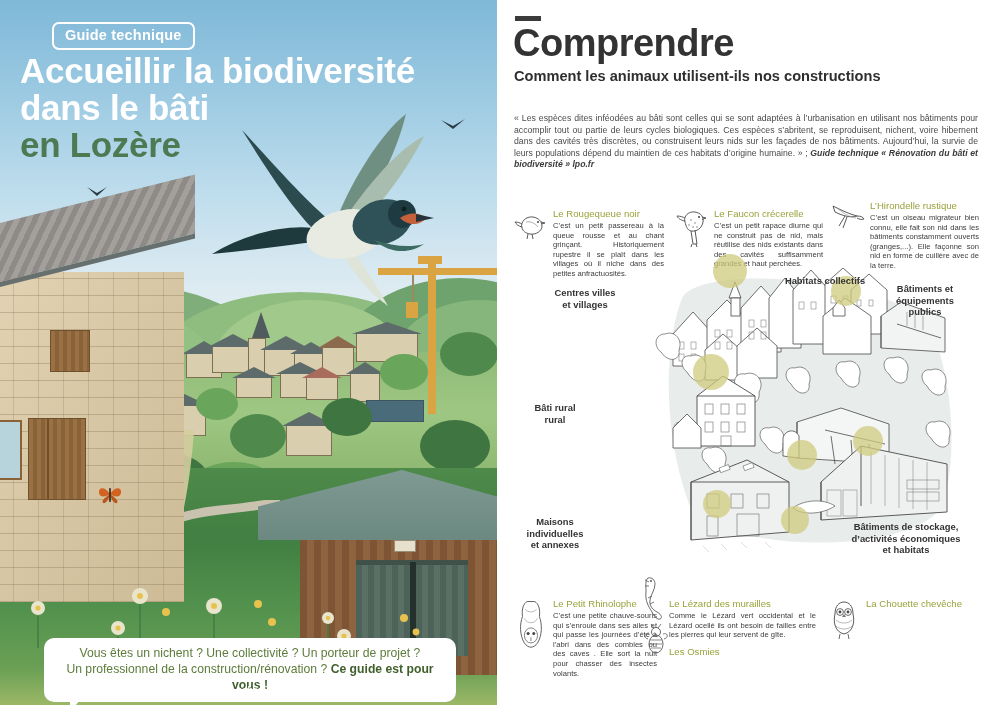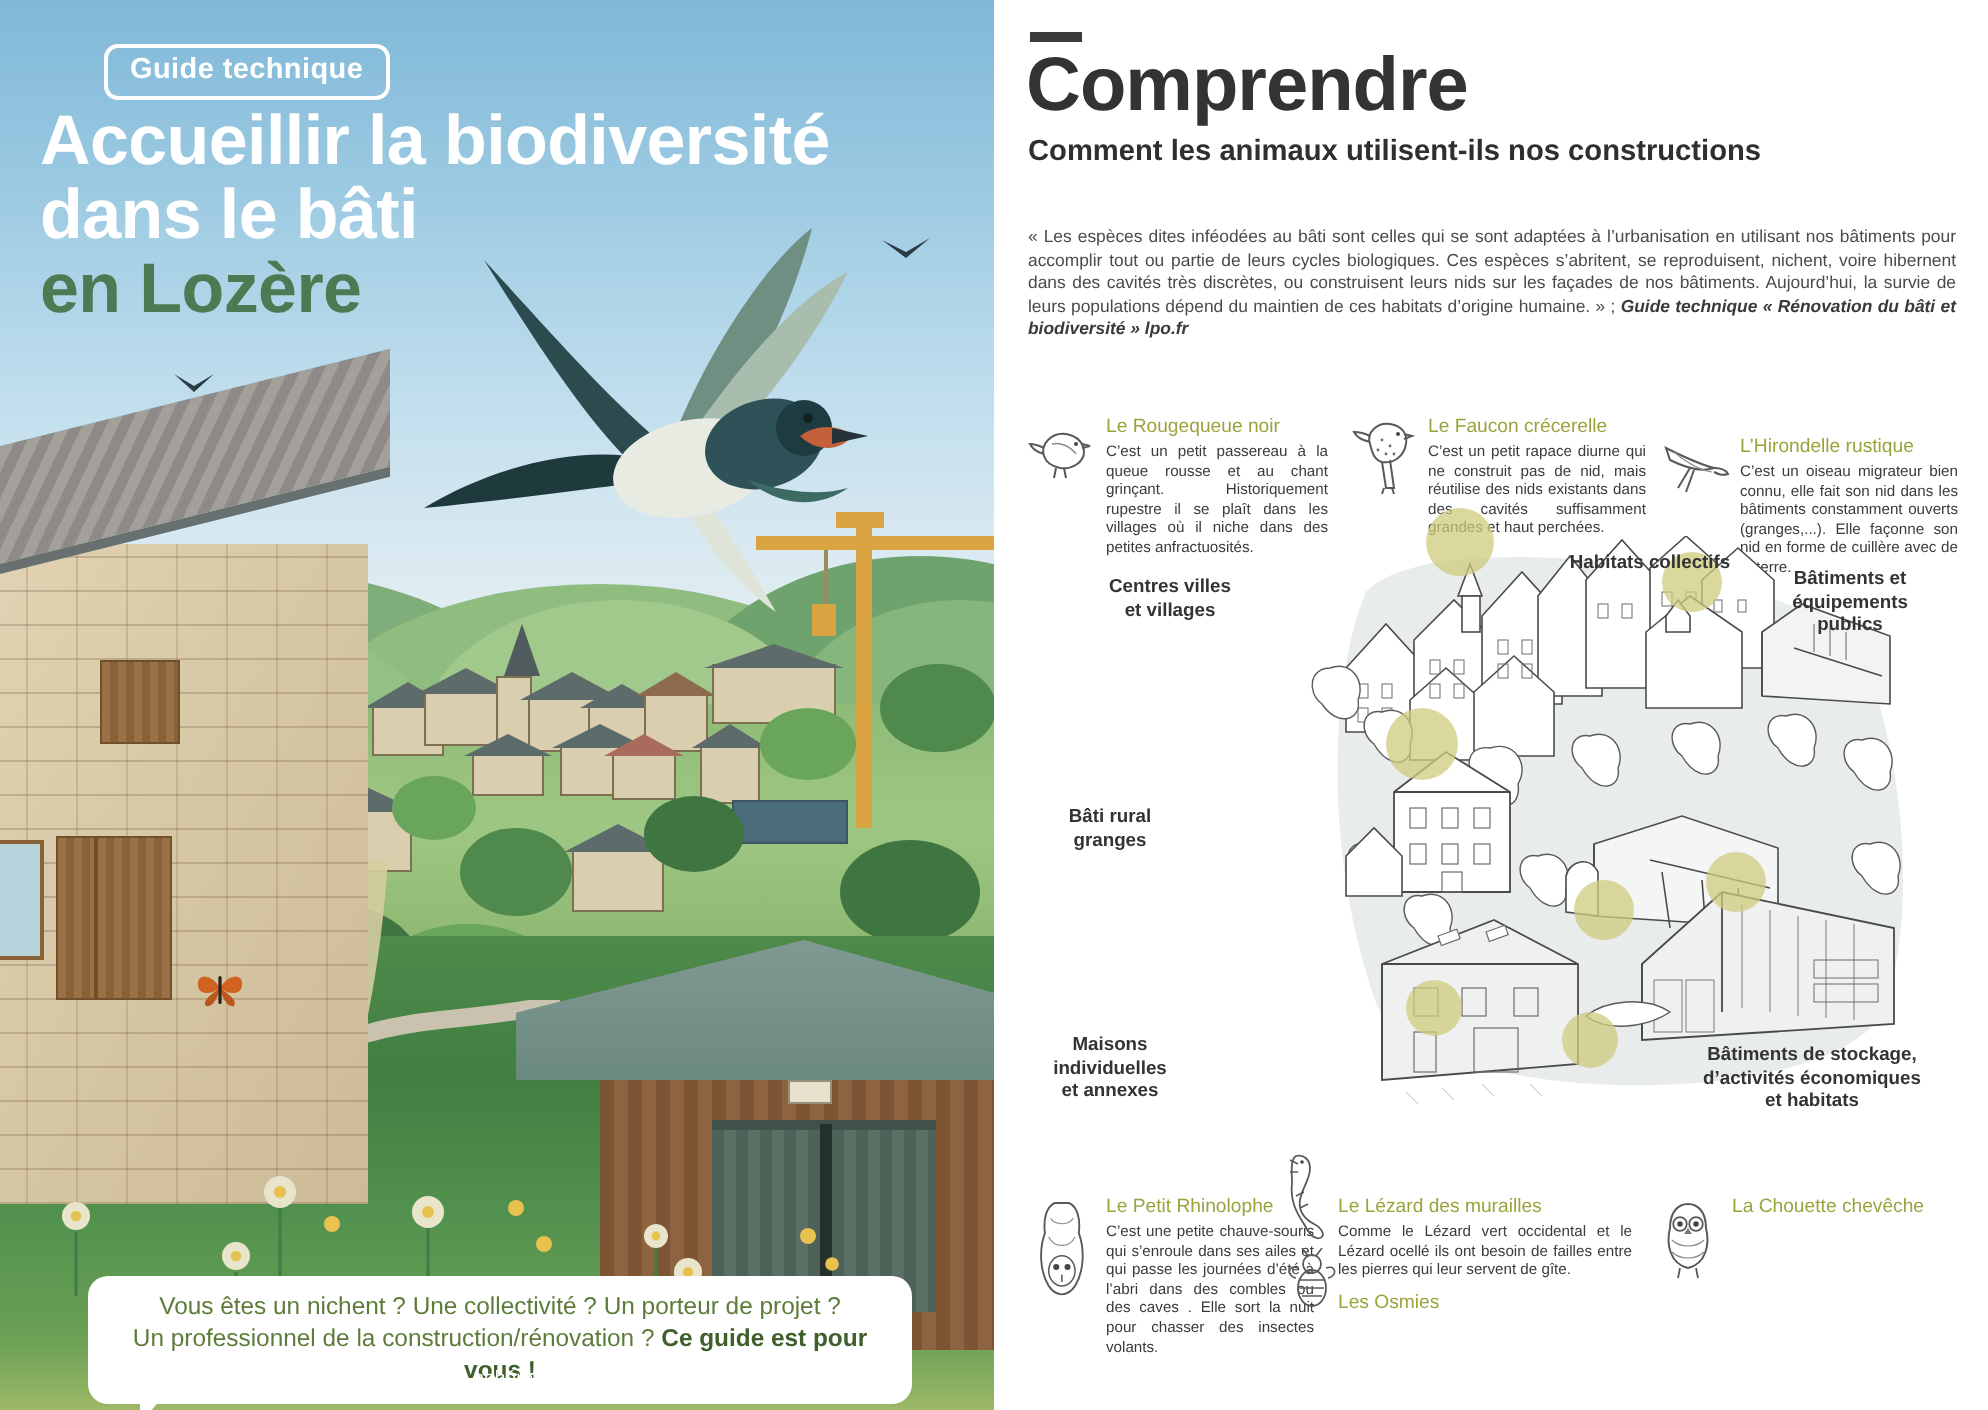--- a/index.html
+++ b/index.html
@@ -403,21 +403,21 @@
               <circle cx="18" cy="19" r=".7"></circle>
             </g>
         </svg>
       </div>
       <div class="sp-txt">
         <div class="sp-name">Le Faucon crécerelle</div>
         <div class="sp-body">C’est un petit rapace diurne qui ne construit pas de nid, mais réutilise des nids existants dans des cavités suffisamment grandes et haut perchées.</div>
       </div>
     </div>
 
-    <div class="species" style="left:334px;top:200px;width:148px;">
+    <div class="species" style="left:334px;top:182px;width:148px;">
       <div class="sp-ico">
         <svg viewBox="0 0 34 34" width="34" height="34">
           <path d="M2 6 C10 10 18 14 26 16 C20 18 12 16 4 12 Z" fill="none" stroke="#595959" stroke-width="1"></path>
           <path d="M26 16 C30 16 32 17 33 19 C30 20 28 19 26 18" fill="none" stroke="#595959" stroke-width="1"></path>
           <path d="M14 16 L8 26 M16 17 L12 28" fill="none" stroke="#595959" stroke-width="1"></path>
           <path d="M6 8 C12 13 18 17 25 18" fill="none" stroke="#8e8e8e" stroke-width=".6"></path>
         </svg>
       </div>
       <div class="sp-txt">
         <div class="sp-name">L’Hirondelle rustique</div>
@@ -576,21 +576,21 @@
       <span>et villages</span>
     </div>
     <div class="scene-label" style="left:272px;top:275px;width:112px;">Habitats collectifs</div>
     <div class="scene-label" style="left:378px;top:283px;width:100px;">
       <span>Bâtiments et</span><br>
       <span>équipements</span><br>
       <span>publics</span>
     </div>
     <div class="scene-label" style="left:10px;top:402px;width:96px;">
       <span>Bâti rural</span><br>
-      <span>granges</span>
+      <span>rural</span>
     </div>
     <div class="scene-label" style="left:6px;top:516px;width:104px;">
       <span>Maisons</span><br>
       <span>individuelles</span><br>
       <span>et annexes</span>
     </div>
     <div class="scene-label" style="left:330px;top:521px;width:158px;">
       <span>Bâtiments de stockage,</span><br>
       <span>d’activités économiques</span><br>
       <span>et habitats</span>

